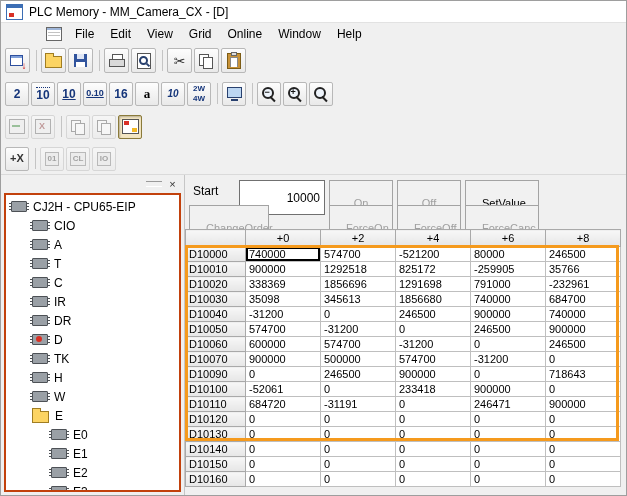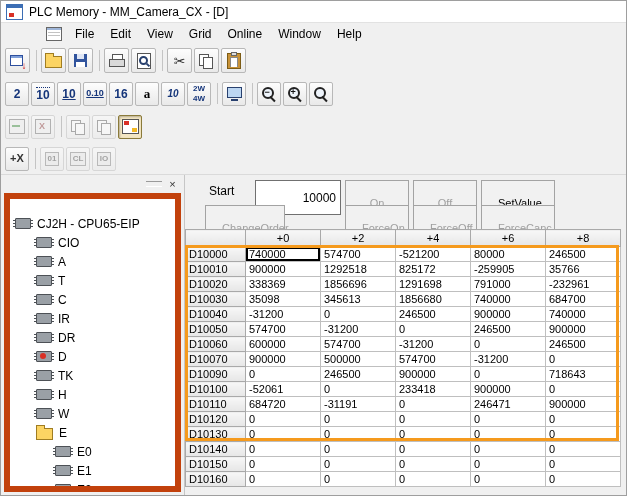--- a/index.html
+++ b/index.html
@@ -71,35 +71,35 @@
   .i-mongrid::before{content:"";position:absolute;left:1px;top:1px;width:5px;height:4px;background:#d93025;}
   .i-mongrid::after{content:"";position:absolute;right:1px;bottom:1px;width:5px;height:4px;background:#f2b824;}
   .i-gen{display:inline-block;font-size:8px;font-weight:bold;color:#444;border:1px solid #777;background:#e8e8e8;padding:2px;line-height:1;}
 
   
   .main{flex:1;display:flex;border-top:1px solid #dadada;min-height:0;}
   .left-panel{width:184px;flex:none;background:#f0f0f0;border-right:1px solid #c6c6c6;display:flex;flex-direction:column;padding:2px 3px 3px 3px;box-sizing:border-box;}
   .panel-head{height:14px;flex:none;display:flex;justify-content:flex-end;align-items:center;gap:4px;padding:0 2px 2px 0;}
   .grip{width:16px;height:4px;border-top:1px solid #9a9a9a;border-bottom:1px solid #fff;}
   .panel-close{width:13px;height:13px;font-size:11px;line-height:12px;text-align:center;color:#333;}
-  .tree-box{flex:1;background:#fff;border:6px solid #c2410c;overflow:hidden;padding-top:15px;min-height:0;}
+  .tree-box{flex:1;background:#fff;border:2px solid #c2410c;overflow:hidden;padding-top:2px;min-height:0;}
   .tree-node{height:19px;display:flex;align-items:center;gap:6px;font-size:12px;color:#000;}
   .tree-node.lv0{padding-left:5px;}
   .tree-node.lv1{padding-left:26px;}
   .tree-node.lv2{padding-left:45px;}
   .tree-ic{flex:none;}
   .i-chip{position:relative;width:14px;height:9px;display:inline-block;background:#9aa0a6;border:1px solid #4d5156;border-radius:1px;}
   .i-chip::before,.i-chip::after{content:"";position:absolute;top:1px;bottom:1px;width:2px;background:repeating-linear-gradient(#4d5156 0 1px,transparent 1px 3px);}
   .i-chip::before{left:-3px;}
   .i-chip::after{right:-3px;}
   .i-chip .dot{position:absolute;left:3px;top:1px;width:6px;height:6px;background:#d93025;border-radius:50%;}
 
   
   .right-panel{flex:1;display:flex;flex-direction:column;background:#f0f0f0;min-width:0;}
-  .controls{position:relative;height:54px;flex:none;margin-left:16px;}
+  .controls{position:relative;height:54px;flex:none;}
   .lbl-start{position:absolute;left:8px;top:9px;font-size:12px;}
   .start-input{position:absolute;left:54px;top:5px;width:86px;height:35px;box-sizing:border-box;border:1px solid #707070;background:#fff;font-family:inherit;font-size:12px;text-align:right;padding:0 4px;}
   .cbtn{position:absolute;height:20px;box-sizing:border-box;border:1px solid #a3a3a3;background:#f1f1f1;font-family:inherit;font-size:11px;padding:16px;color:#000;}
   .cbtn.dis{color:#9f9f9f;}
   #btn-on{left:144px;top:5px;width:64px;}
   #btn-off{left:212px;top:5px;width:64px;}
   #btn-setvalue{left:280px;top:5px;width:74px;}
   #btn-changeorder{left:4px;top:30px;width:80px;}
   #btn-forceon{left:144px;top:30px;width:64px;}
   #btn-forceoff{left:212px;top:30px;width:64px;}

